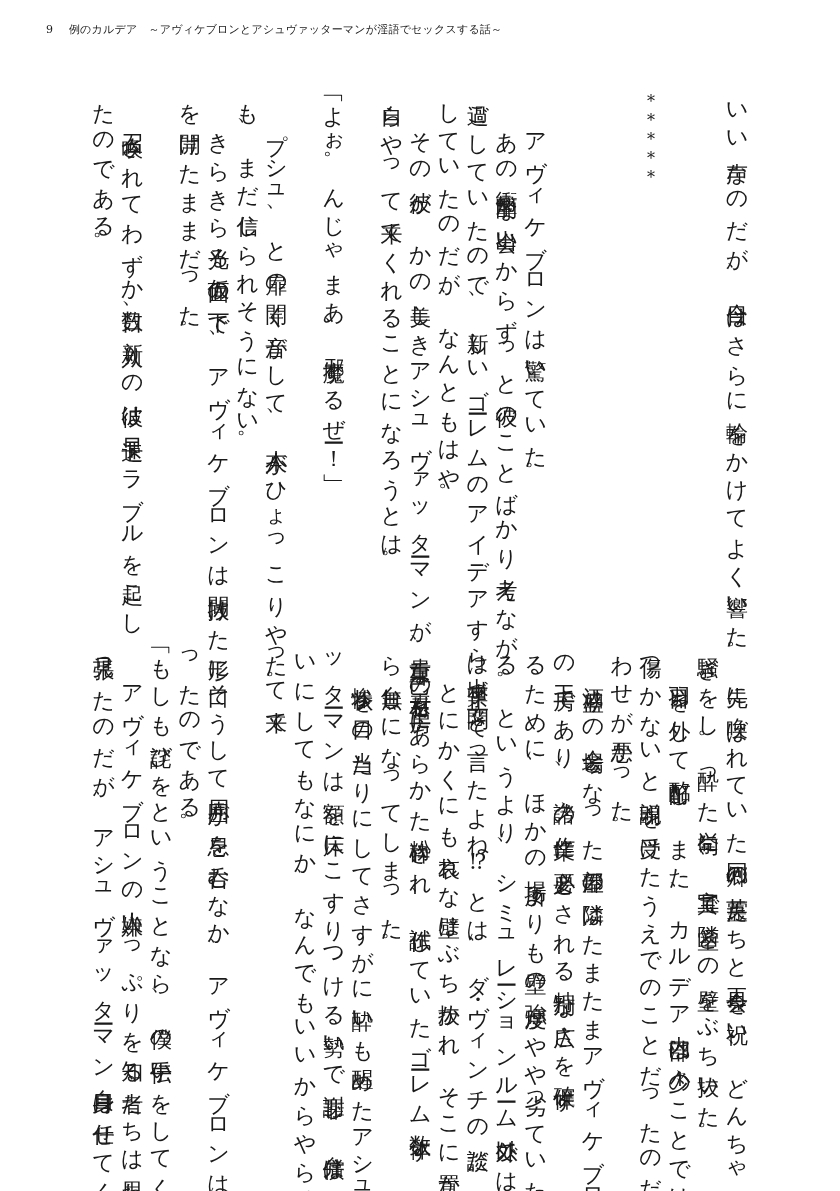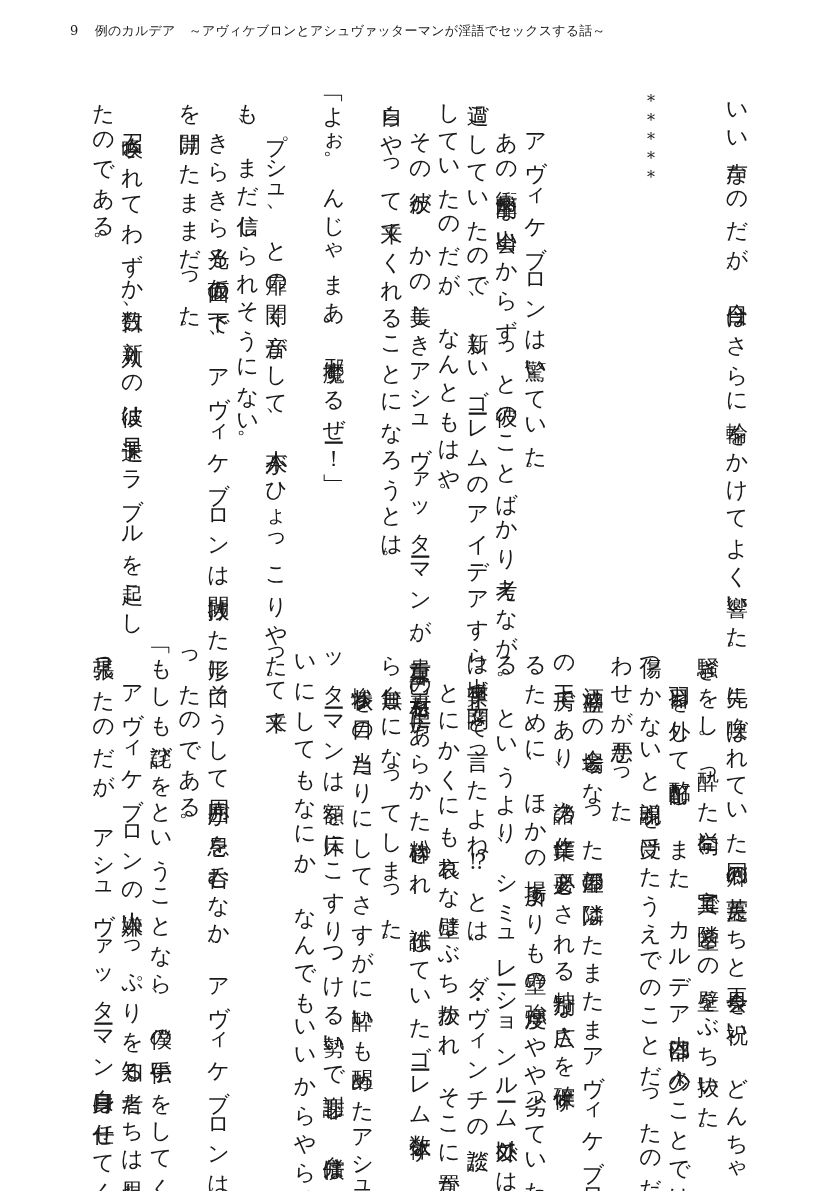--- a/index.html
+++ b/index.html
@@ -1,18 +1,18 @@
 <!DOCTYPE html>
 <html><head>
 <meta charset="utf-8">
 <style>
   html, body { margin: 0; padding: 0; background: #ffffff; }
   body { width: 840px; height: 1191px; position: relative; overflow: hidden;
          font-family: "DejaVu Serif", "Liberation Serif", serif; color: #1a1a1a; }
-  .header { position: absolute; top: 22px; left: 46px; font-size: 13px; white-space: nowrap; letter-spacing: 0.2px; margin-left: 24px; }
+  .header { position: absolute; top: 22px; left: 46px; font-size: 11px; white-space: nowrap; letter-spacing: 0.2px; }
   .header .pnum { margin-right: 12px; }
   .block { position: absolute; left: 0; width: 840px; }
   .col { position: absolute; width: 26px; writing-mode: vertical-rl; text-orientation: upright;
          font-size: 22px; line-height: 26px; letter-spacing: 3.2px; white-space: nowrap; }
   .col.sep { letter-spacing: 0px; font-size: 16px; }
 </style>
 </head>
 <body>
 
 <div class="header">

